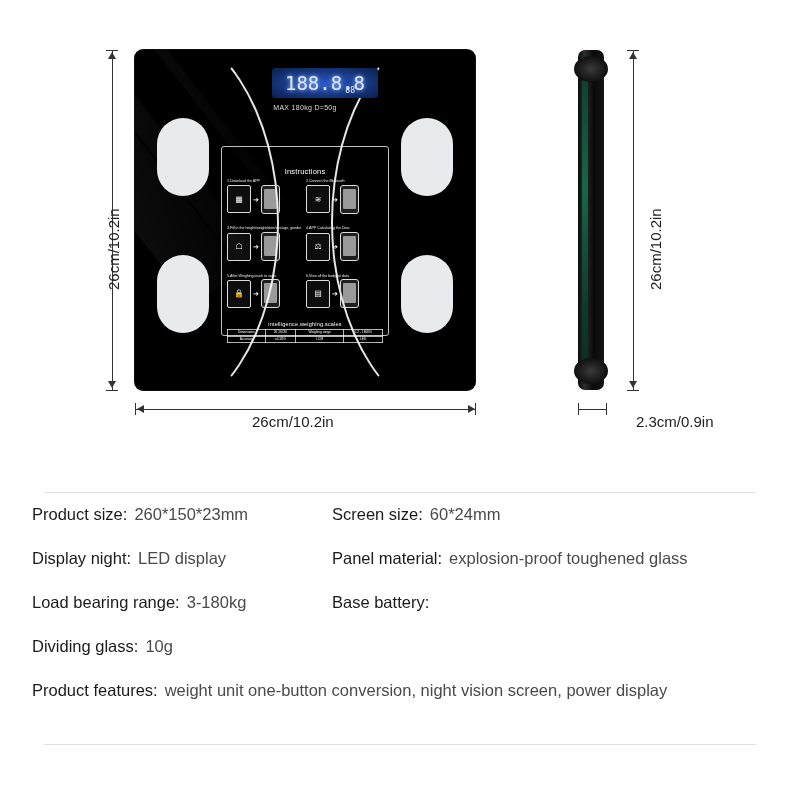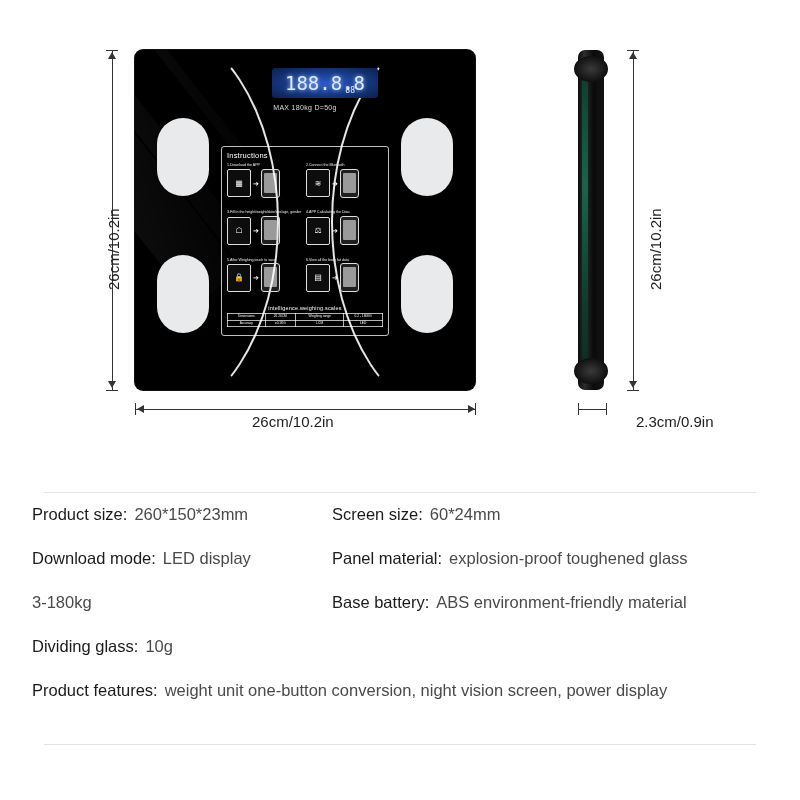--- a/index.html
+++ b/index.html
@@ -121,23 +121,25 @@
     top: 96px;
     width: 168px;
     height: 190px;
     border: 1px solid rgba(255,255,255,.75);
     border-radius: 3px;
     color: #fff;
     box-sizing: border-box;
     padding: 4px 5px 3px 5px;
   }
   .instructions-title {
+    text-align: center;
     font-size: 7.5px;
     letter-spacing: .2px;
     margin-bottom: 3px;
+    margin-top: 16px;
   }
   .steps-grid {
     display: grid;
     grid-template-columns: 1fr 1fr;
     grid-template-rows: repeat(3, 1fr);
     gap: 2px;
     height: 140px;
   }
   .step {
     position: relative;
@@ -456,36 +458,36 @@
         <span class="spec-val">260*150*23mm</span>
       </div>
       <div class="spec-col right">
         <span class="spec-key">Screen size:</span>
         <span class="spec-val">60*24mm</span>
       </div>
     </div>
 
     <div class="spec-row">
       <div class="spec-col left">
-        <span class="spec-key">Download mode:</span>
+        <span class="spec-key">Display night:</span>
         <span class="spec-val">LED display</span>
       </div>
       <div class="spec-col right">
         <span class="spec-key">Panel material:</span>
         <span class="spec-val">explosion-proof toughened glass</span>
       </div>
     </div>
 
     <div class="spec-row">
       <div class="spec-col left">
+        <span class="spec-key">Load bearing range:</span>
         <span class="spec-val">3-180kg</span>
       </div>
       <div class="spec-col right">
         <span class="spec-key">Base battery:</span>
-        <span class="spec-val">ABS environment-friendly material</span>
       </div>
     </div>
 
     <div class="spec-row">
       <div class="spec-col left">
         <span class="spec-key">Dividing glass:</span>
         <span class="spec-val">10g</span>
       </div>
     </div>
 

